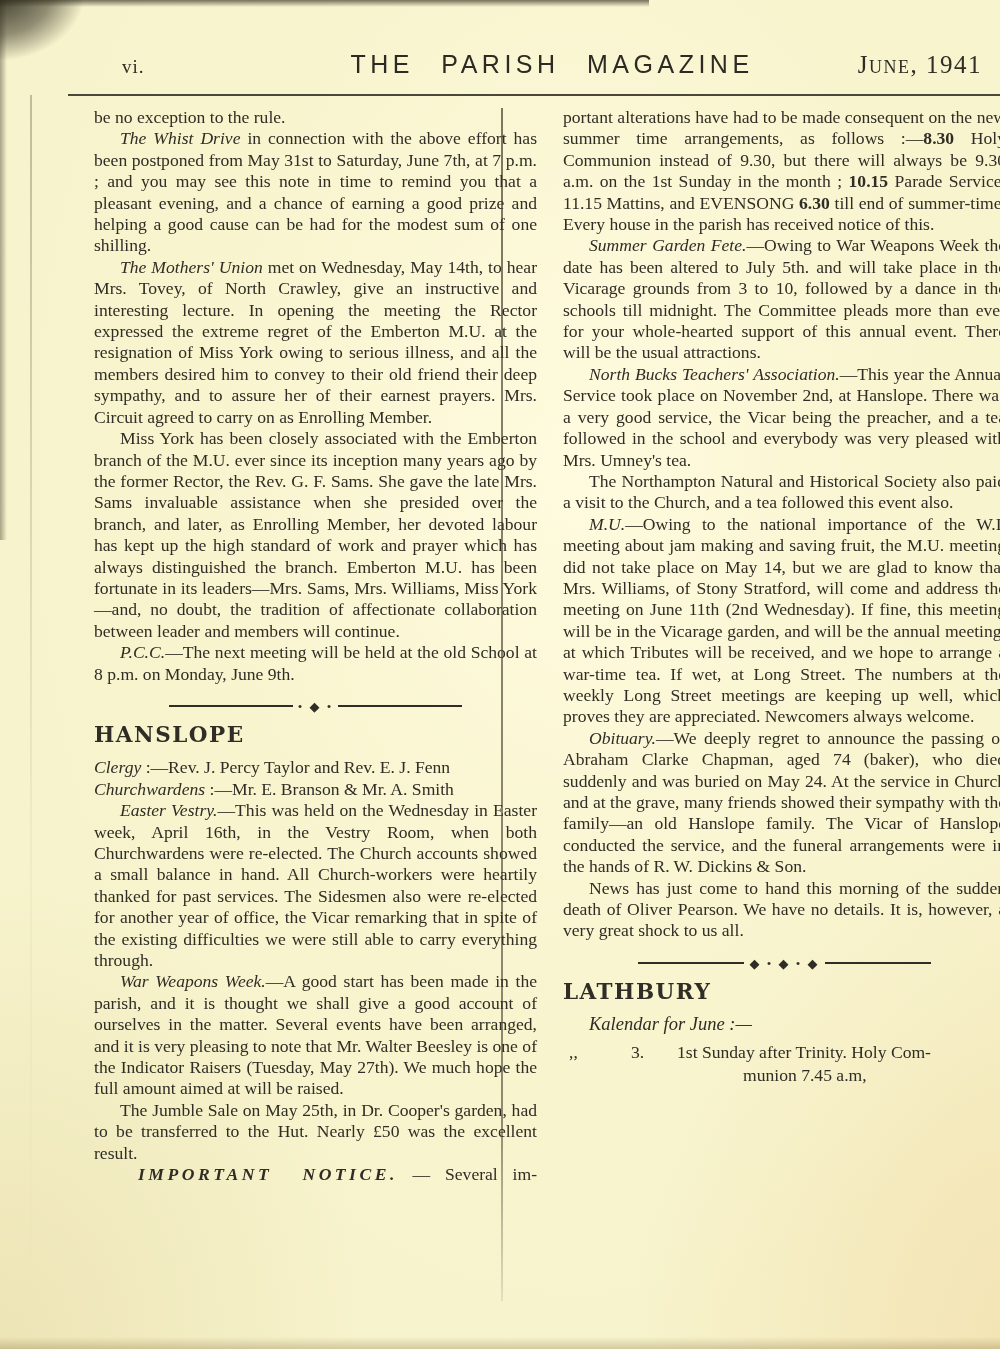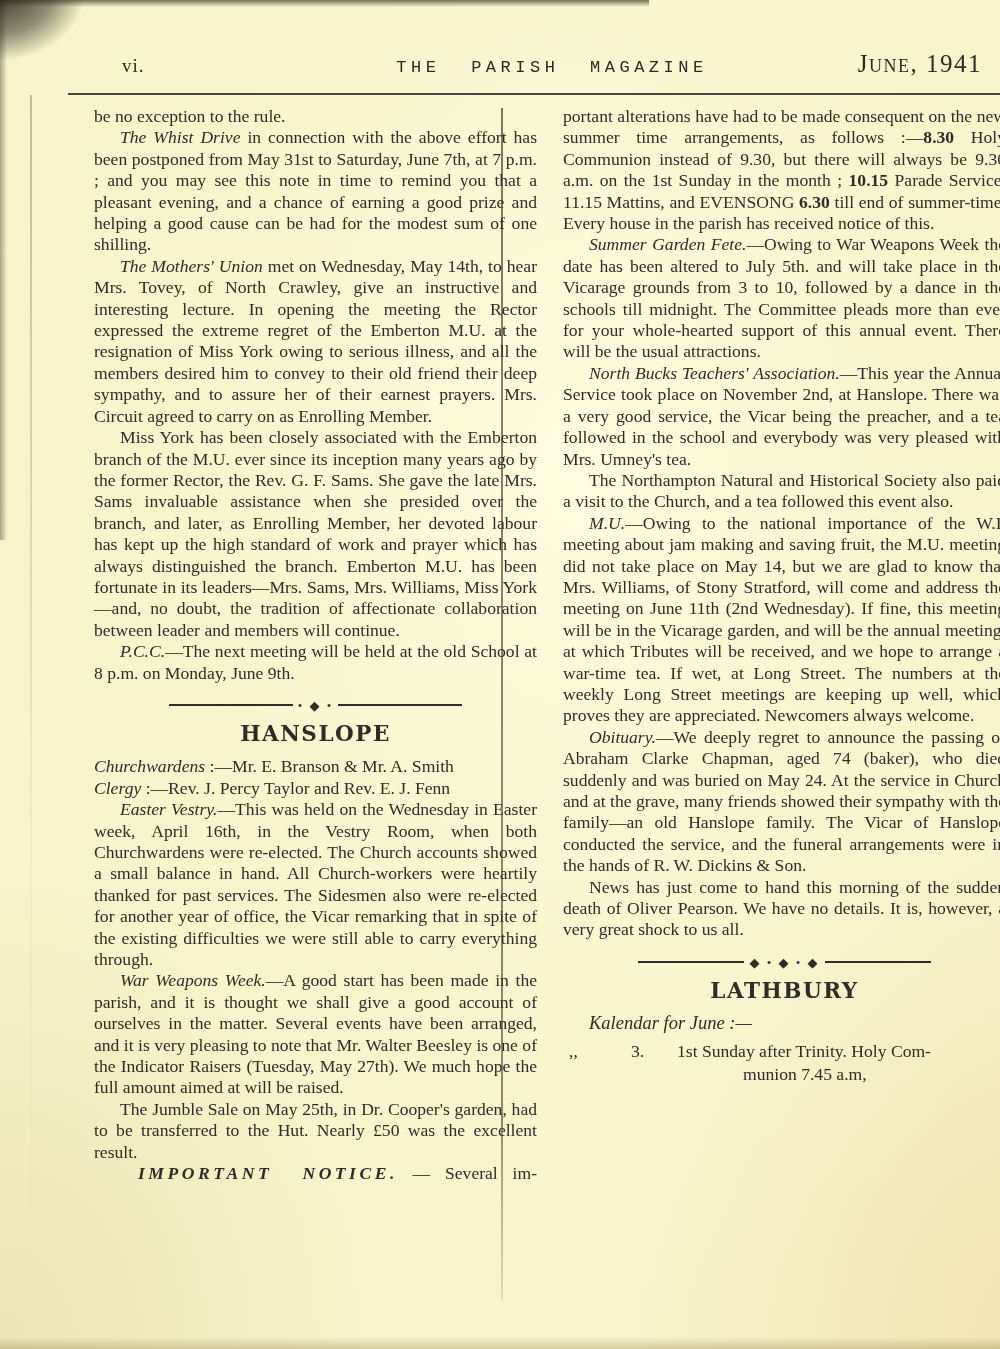--- a/index.html
+++ b/index.html
@@ -22,22 +22,22 @@
   .edge-left { position:absolute; top:0; left:0; width:7px; height:40%;
     background:linear-gradient(to right, rgba(48,44,28,0.4), rgba(48,44,28,0)); }
   .edge-bottom { position:absolute; bottom:0; left:0; right:0; height:12px;
     background:linear-gradient(to top, rgba(120,96,40,0.28), rgba(120,96,40,0)); }
   .fold-line { position:absolute; top:95px; bottom:30px; left:30px; width:2px;
     background:linear-gradient(to bottom, rgba(90,82,55,0.35), rgba(90,82,55,0.05) 60%, rgba(90,82,55,0)); }
 
   .header { display:grid; grid-template-columns:1fr auto 1fr; align-items:baseline;
     padding:50px 64px 0 76px; }
   .page-num { font-size:19px; letter-spacing:1px; }
-  .masthead { font-size:17px; letter-spacing:4.5px; word-spacing:16px; white-space:nowrap;
-    font-family:Liberation Mono, monospace; color:#2c2a22; }
+  .masthead { font-size:25px; letter-spacing:4.5px; word-spacing:16px; white-space:nowrap;
+    font-family:Liberation Sans, sans-serif; color:#2c2a22; }
   .issue-date { text-align:right; font-size:25px; font-variant:small-caps; letter-spacing:1.5px; }
 
   .header-rule { border:none; border-top:2px solid rgba(44,41,30,0.85); margin:15px 20px 0 22px; height:0; }
 
   .columns { position:relative; display:flex; gap:26px; padding:11px 40px 0 48px; }
   .col { width:443px; text-align:justify; font-size:17.6px; line-height:21.4px; }
   .col-divider { position:absolute; top:108px; bottom:48px; left:501px; width:1.5px;
     background:linear-gradient(to bottom, rgba(55,50,36,0.65) 0%, rgba(55,50,36,0.55) 85%, rgba(55,50,36,0.1) 100%); }
 
   .para { margin:0; }
@@ -46,21 +46,21 @@
   .para.stretch { text-align-last:justify; }
   .it { font-style:italic; }
   .bd { font-weight:bold; }
   .sp { font-style:italic; letter-spacing:3.5px; word-spacing:12px;font-weight:bold; }
 
   .divider-row { display:flex; align-items:center; margin:15px auto 11px; width:66%; }
   .divider-row .line { flex:1; height:2px; background:#2f2d25; }
   .divider-row .orn { padding:0 5px; font-size:13px; letter-spacing:2px; color:#2f2d25;
     text-indent:0; line-height:1; }
 
-  h2.section { text-align:center; font-family:"DejaVu Serif","Liberation Serif",serif;
+  h2.section { text-align:left; font-family:"DejaVu Serif","Liberation Serif",serif;
     font-size:21.5px; font-weight:bold; letter-spacing:1.5px; margin:8px 0 12px; text-indent:0; }
 
   .kal { display:flex; margin-top:3px; line-height:23px; text-align:left; }
   .k-day { flex:none; width:62px; padding-left:6px; }
   .k-num { flex:none; width:46px; }
   .k-text { flex:1; }
   .k-cont { display:block; padding-left:66px; }
   .kal-head { margin:7px 0 5px; font-size:18.5px; }
 </style>
 </head>
@@ -86,22 +86,22 @@
         <p class="para indent"><span class="it">The Whist Drive</span><span> in connection with the above effort has been postponed from May 31st to Saturday, June 7th, at 7 p.m. ; and you may see this note in time to remind you that a pleasant evening, and a chance of earning a good prize and helping a good cause can be had for the modest sum of one shilling.</span></p>
         <p class="para indent"><span class="it">The Mothers' Union</span><span> met on Wednesday, May 14th, to hear Mrs. Tovey, of North Crawley, give an instructive and interesting lecture.  In opening the meeting the Rector expressed the extreme regret of the Emberton M.U. at the resignation of Miss York owing to serious illness, and all the members desired him to convey to their old friend their deep sympathy, and to assure her of their earnest prayers.  Mrs. Circuit agreed to carry on as Enrolling Member.</span></p>
         <p class="para indent"><span>Miss York has been closely associated with the Emberton branch of the M.U. ever since its inception many years ago by the former Rector, the Rev. G. F. Sams.  She gave the late Mrs. Sams invaluable assistance when she presided over the branch, and later, as Enrolling Member, her devoted labour has kept up the high standard of work and prayer which has always distinguished the branch.  Emberton M.U. has been fortunate in its leaders—Mrs. Sams, Mrs. Williams, Miss York—and, no doubt, the tradition of affectionate collaboration between leader and members will continue.</span></p>
         <p class="para indent"><span class="it">P.C.C.</span><span>—The next meeting will be held at the old School at 8 p.m. on Monday, June 9th.</span></p>
         <div class="divider-row">
           <span class="line"></span>
           <span class="orn">• ◆ •</span>
           <span class="line"></span>
         </div>
         <h2 class="section">HANSLOPE</h2>
+        <p class="para"><span class="it">Clergy</span><span> :—Rev. J. Percy Taylor and Rev. E. J. Fenn</span></p>
         <p class="para"><span class="it">Churchwardens</span><span> :—Mr. E. Branson &amp; Mr. A. Smith</span></p>
-        <p class="para"><span class="it">Clergy</span><span> :—Rev. J. Percy Taylor and Rev. E. J. Fenn</span></p>
         <p class="para indent"><span class="it">Easter Vestry.</span><span>—This was held on the Wednesday in Easter week, April 16th, in the Vestry Room, when both Churchwardens were re-elected. The Church accounts showed a small balance in hand.  All Church-workers were heartily thanked for past services.  The Sidesmen also were re-elected for another year of office, the Vicar remarking that in spite of the existing difficulties we were still able to carry everything through.</span></p>
         <p class="para indent"><span class="it">War Weapons Week.</span><span>—A good start has been made in the parish, and it is thought we shall give a good account of ourselves in the matter.  Several events have been arranged, and it is very pleasing to note that Mr. Walter Beesley is one of the Indicator Raisers (Tuesday, May 27th).  We much hope the full amount aimed at will be raised.</span></p>
         <p class="para indent"><span>The Jumble Sale on May 25th, in Dr. Cooper's garden, had to be transferred to the Hut.  Nearly £50 was the excellent result.</span></p>
         <p class="para indent2 stretch"><span class="sp">IMPORTANT NOTICE.</span><span> — Several im-</span></p>
       </div>
     <div class="col">
         <p class="para"><span>portant alterations have had to be made consequent on the new summer time arrangements, as follows :—</span><span class="bd">8.30</span><span> Holy Communion instead of 9.30, but there will always be 9.30 a.m. on the 1st Sunday in the month ; </span><span class="bd">10.15</span><span> Parade Service, 11.15 Mattins, and EVENSONG </span><span class="bd">6.30</span><span> till end of summer-time.  Every house in the parish has received notice of this.</span></p>
         <p class="para indent"><span class="it">Summer Garden Fete.</span><span>—Owing to War Weapons Week the date has been altered to July 5th. and will take place in the Vicarage grounds from 3 to 10, followed by a dance in the schools till midnight. The Committee pleads more than ever for your whole-hearted support of this annual event. There will be the usual attractions.</span></p>
         <p class="para indent"><span class="it">North Bucks Teachers' Association.</span><span>—This year the Annual Service took place on November 2nd, at Hanslope.  There was a very good service, the Vicar being the preacher, and a tea followed in the school and everybody was very pleased with Mrs. Umney's tea.</span></p>
         <p class="para indent"><span>The Northampton Natural and Historical Society also paid a visit to the Church, and a tea followed this event also.</span></p>

